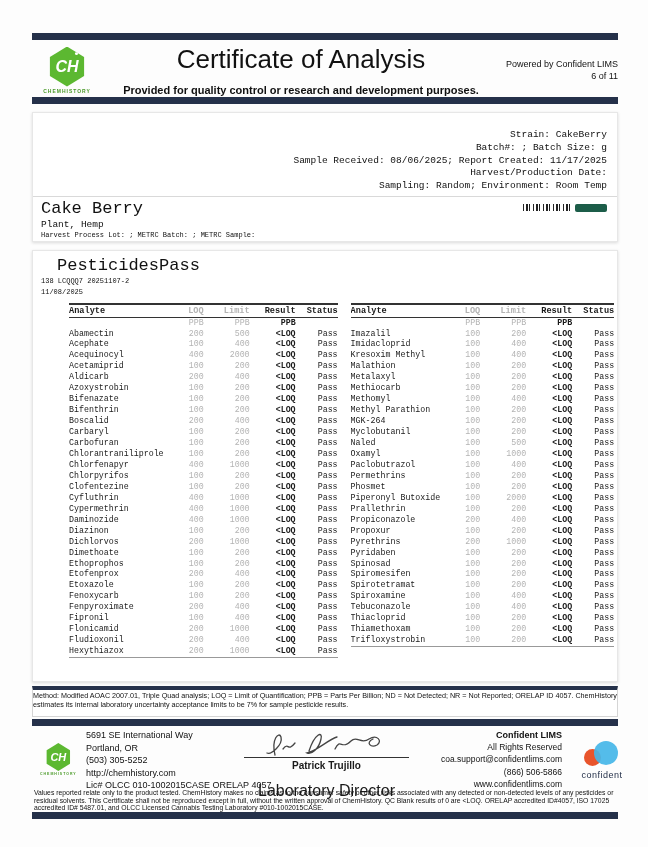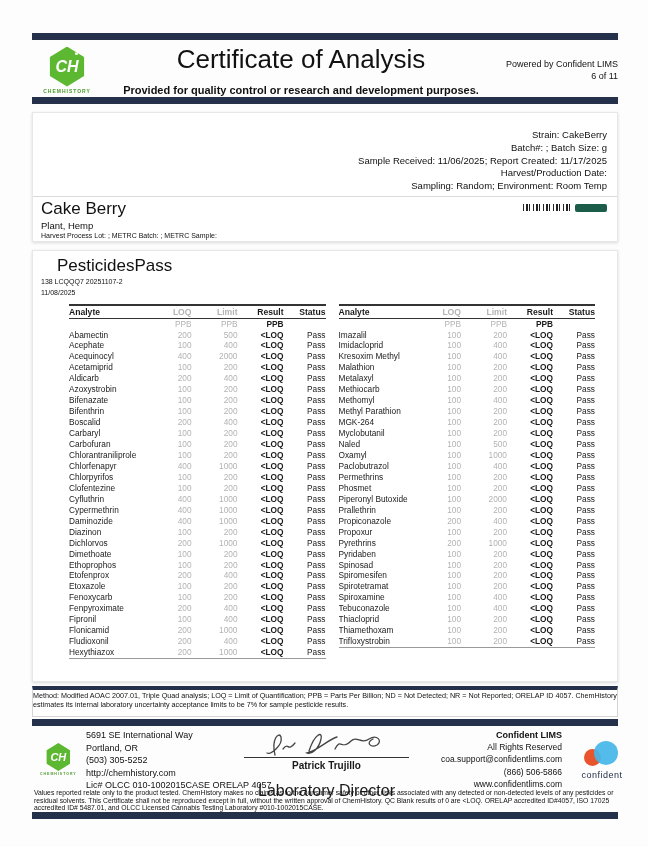--- a/index.html
+++ b/index.html
@@ -15,21 +15,21 @@
   .logo-block { width:70px; text-align:center; }
   .hex { width:38px; height:40px; margin:0 auto; background:#5cb831; clip-path:polygon(50% 0,95% 26%,95% 74%,50% 100%,5% 74%,5% 26%); display:flex; align-items:center; justify-content:center; color:#fff; font-weight:bold; font-size:16px; position:relative;font-style:italic; }
   .hex .dot { position:absolute; top:5px; right:8px; width:3px; height:3px; border-radius:50%; background:#fff; }
   .brand { font-size:5px; letter-spacing:1px; color:#4a9a28; font-weight:bold; margin-top:1px; }
   .title-block { flex:1; text-align:center; }
   .coa-title { font-size:26px; color:#111; }
   .coa-subtitle { font-size:11px; font-weight:bold; color:#111; margin-top:9px; }
   .powered-block { width:118px; text-align:right; font-size:9px; color:#111; line-height:12px; }
 
   
-  .card { position:absolute; left:32px; width:586px; background:#fff; border:1px solid #e7e7e7; box-shadow:0 1px 3px rgba(0,0,0,0.14); }
+  .card { position:absolute; left:32px; width:586px; background:#fff; border:1px solid #e7e7e7; box-shadow:0 1px 3px rgba(0,0,0,0.14);font-family:Liberation Mono, monospace; }
   .card-sample { top:112px; height:130px; }
   .sample-info { padding:16px 10px 0 0; text-align:right; font-size:9.5px; line-height:12.8px; color:#111; }
   .divider { border-top:1px solid #d9d9d9; margin-top:3px; }
   .product { position:relative; padding:2px 10px 0 8px; }
   .product-name { font-size:17px; color:#111; }
   .product-type { font-size:9.5px; color:#111; margin-top:1px; }
   .product-metrc { font-size:7px; color:#111; margin-top:1px; }
   .barcode-wrap { position:absolute; right:10px; top:7px; display:flex; align-items:center; gap:4px; }
   .barcode { width:48px; height:7px; background:repeating-linear-gradient(90deg,#222 0 1px,#fff 1px 3px,#222 3px 5px,#fff 5px 6px,#222 6px 7px,#fff 7px 10px); }
   .green-block { width:32px; height:8px; border-radius:2px; background:#1c5d49; }
@@ -102,21 +102,21 @@
       <div>6 of 11</div>
     </div>
   </header>
 
   <div class="navy-bar bar2"></div>
 
   <section class="card card-sample">
     <div class="sample-info">
       <div>Strain: CakeBerry</div>
       <div>Batch#: ; Batch Size:  g</div>
-      <div>Sample Received: 11/06/2025; Report Created: 11/17/2025</div>
+      <div>Sample Received: 08/06/2025; Report Created: 11/17/2025</div>
       <div>Harvest/Production Date:</div>
       <div>Sampling: Random; Environment: Room Temp</div>
     </div>
     <div class="divider"></div>
     <div class="product">
       <div class="product-name">Cake Berry</div>
       <div class="product-type">Plant, Hemp</div>
       <div class="product-metrc">Harvest Process Lot: ; METRC Batch: ; METRC Sample:</div>
       <div class="barcode-wrap">
         <div class="barcode"></div>

